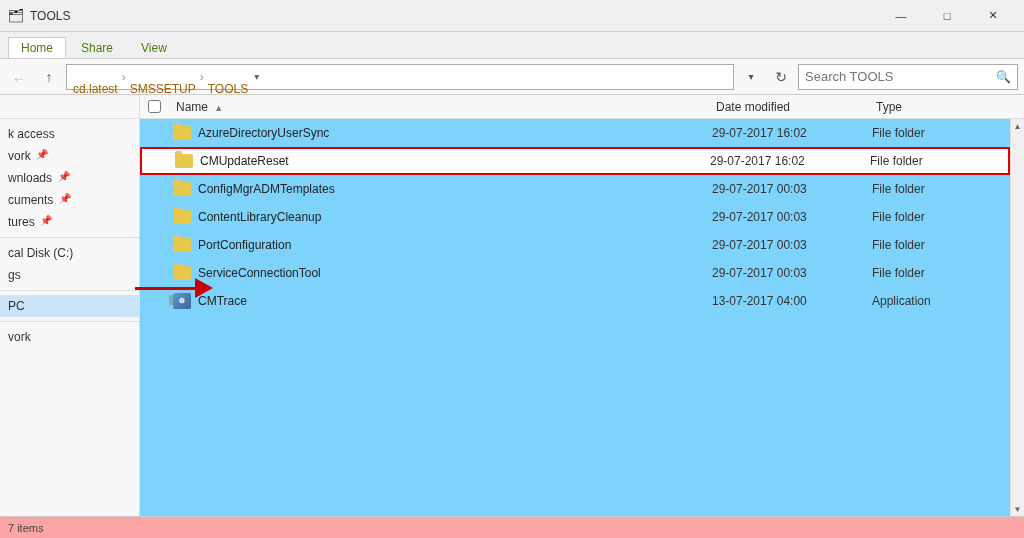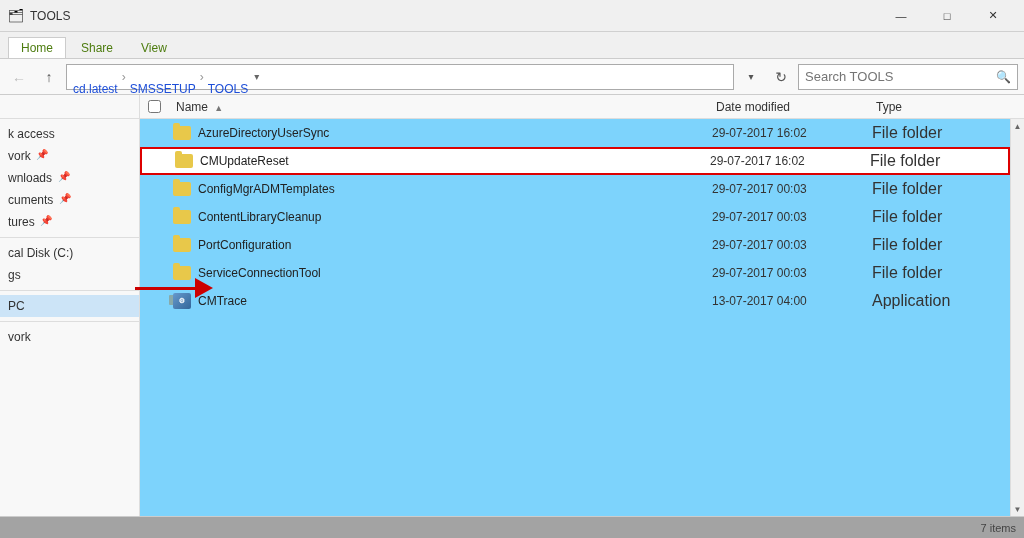--- a/index.html
+++ b/index.html
@@ -112,21 +112,21 @@
       background: #fff;
       border: 1px solid #aaa;
       display: flex;
       align-items: center;
       padding: 0 6px;
       font-size: 12px;
       color: #222;
       gap: 2px;
     }
     .path-segment {
-      color: #1d4ed8;
+      color: #a16207;
       cursor: pointer;
       margin-top: 24px;
     }
     .path-separator {
       color: #999;
       margin: 0 2px;
     }
     .path-chevron {
       margin-left: 4px;
       color: #666;
@@ -330,21 +330,21 @@
       text-overflow: ellipsis;
       white-space: nowrap;
     }
     .file-date {
       width: 160px;
       font-size: 12px;
       color: #333;
     }
     .file-type {
       width: 130px;
-      font-size: 16px;
+      font-size: 12px;
       color: #333;
     }
 
     
     .red-arrow {
       position: absolute;
       left: 135px;
       top: 183px;
       z-index: 100;
       display: flex;
@@ -391,29 +391,28 @@
       color: #666;
       cursor: pointer;
     }
     .v-scrollbar-track {
       flex: 1;
       background: #f0f0f0;
     }
 
     .status-bar {
       height: 22px;
-      background: #a3a3a3;
+      background: #fca5a5;
       border-top: 1px solid #ccc;
       display: flex;
       align-items: center;
       padding: 0 8px;
       font-size: 11px;
       color: #444;
       flex-shrink: 0;
-      justify-content: flex-end;
     }
   </style>
 </head>
 <body>
 
 <div class="title-bar">
   <span class="title-bar-icon">🗂</span>
   <span class="title-bar-title">TOOLS</span>
   <div class="title-bar-controls">
     <button class="title-bar-btn">—</button>

